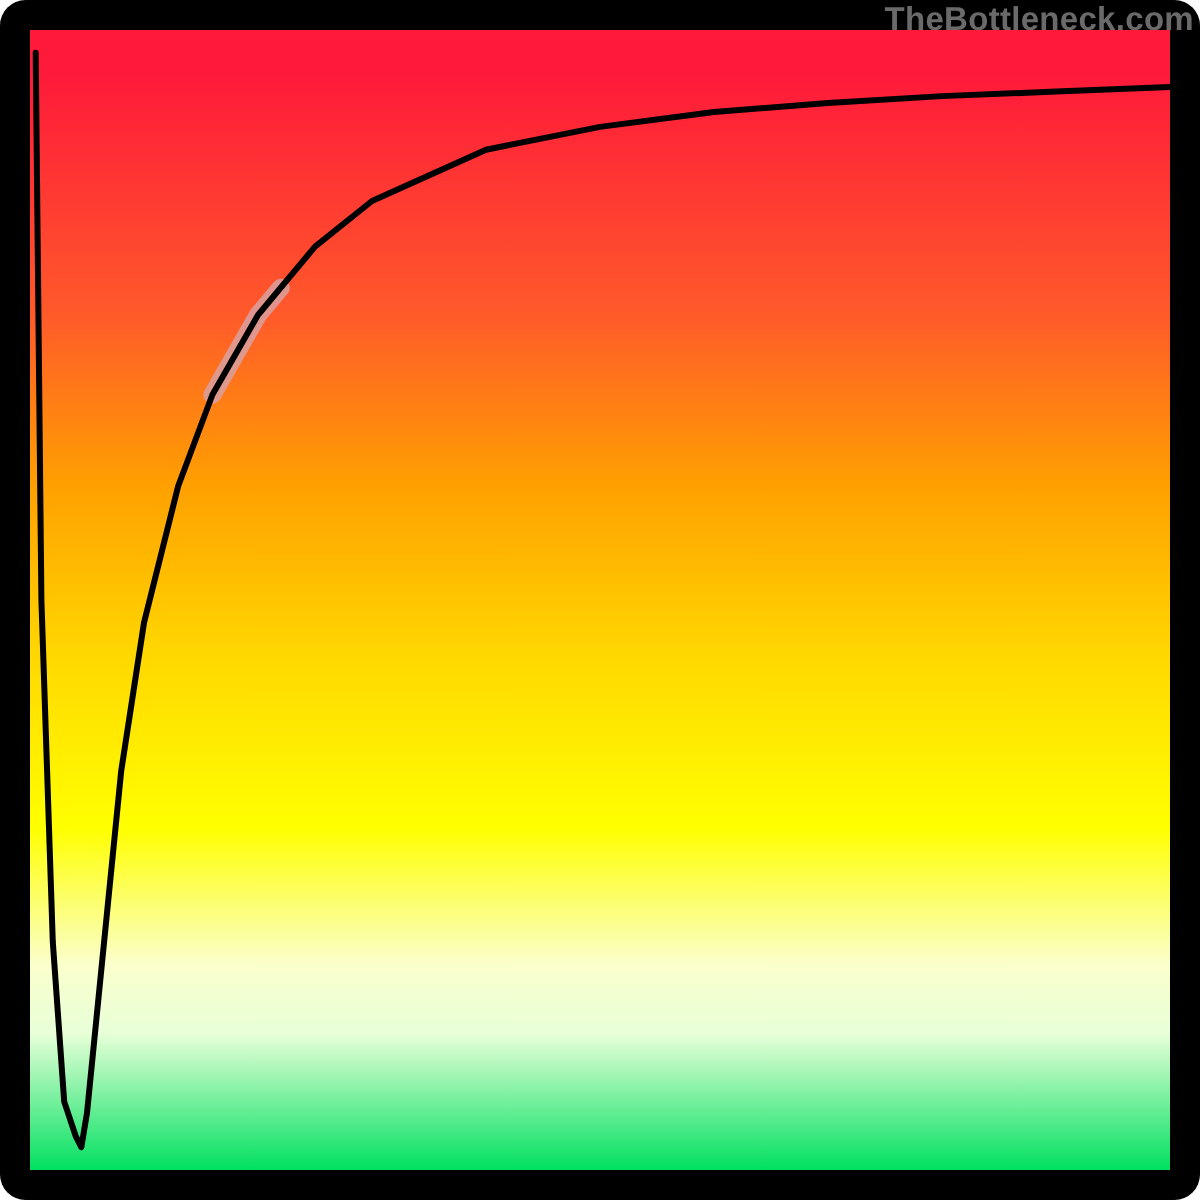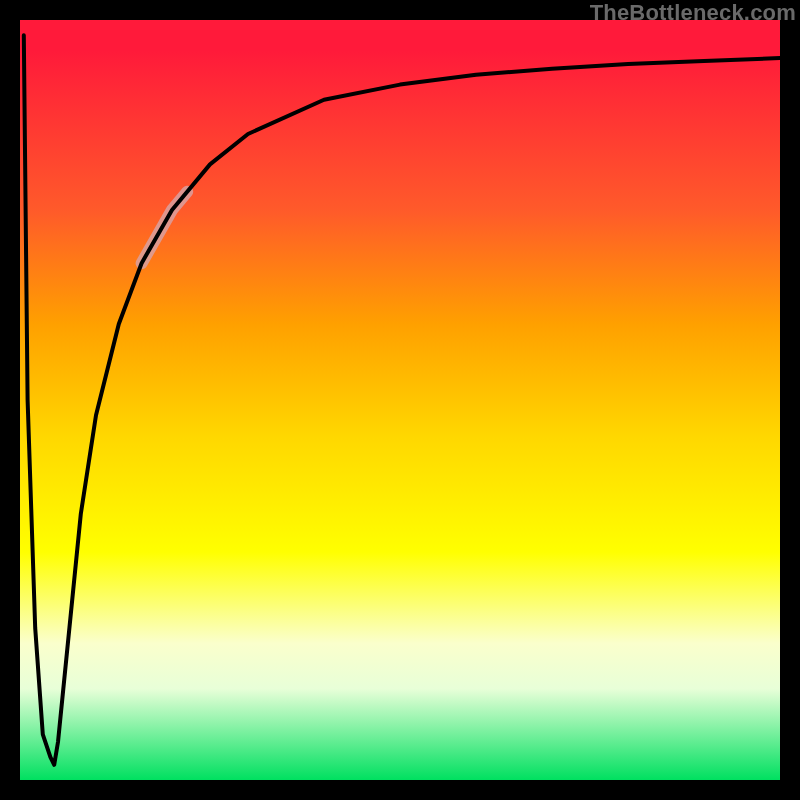--- a/index.html
+++ b/index.html
@@ -2,20 +2,21 @@
 <html><head>
 <meta charset="utf-8">
 <style>
   * { margin: 0; padding: 0; box-sizing: border-box; }
   html, body { width: 800px; height: 800px; overflow: hidden; background: #fff; }
   .frame {
     position: relative;
     width: 800px;
     height: 800px;
     background: #000;
+    border-radius: 17px;
   }
   .plot-area {
     position: absolute;
     left: 20px;
     top: 20px;
     width: 760px;
     height: 760px;
     background: linear-gradient(to bottom,
       #ff1a3a 0%,
       #ff1a3a 4%,

